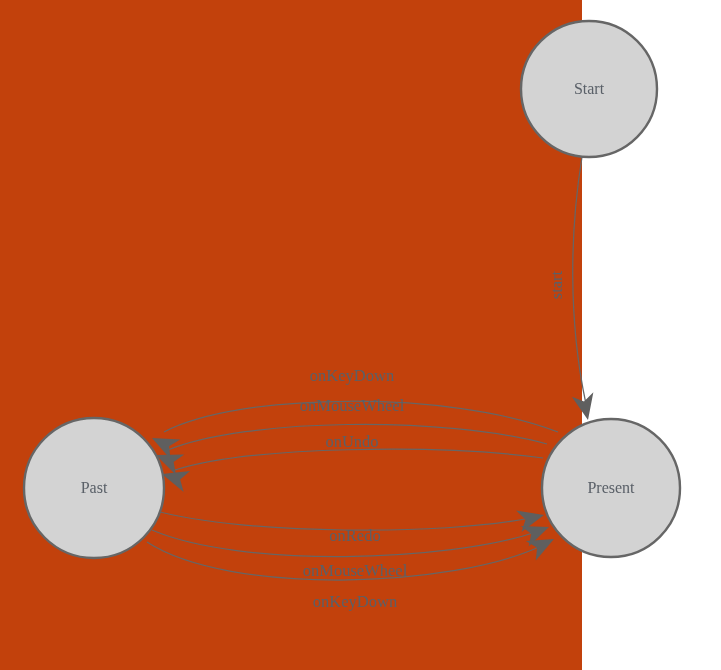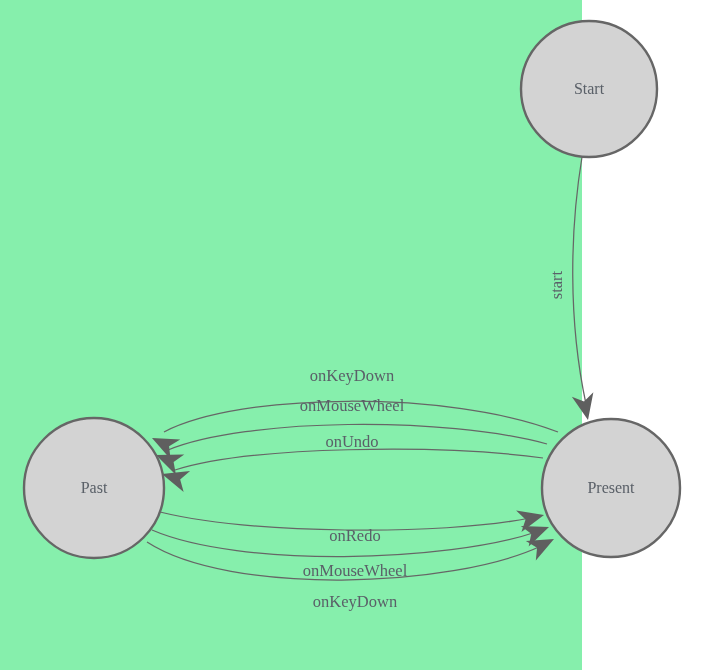--- a/index.html
+++ b/index.html
@@ -11,21 +11,21 @@
   body {
     width: 721px;
     height: 670px;
     overflow: hidden;
     font-family: "Liberation Serif", "DejaVu Serif", serif;
   }
   #diagram-root {
     position: relative;
     width: 582px;
     height: 670px;
-    background: #86efac;
+    background: #c2410c;
   }
   svg.diagram-canvas {
     display: block;
     width: 721px;
     height: 670px;
   }
   .node-circle {
     stroke-width: 2.4;
   }
   .node-label {

